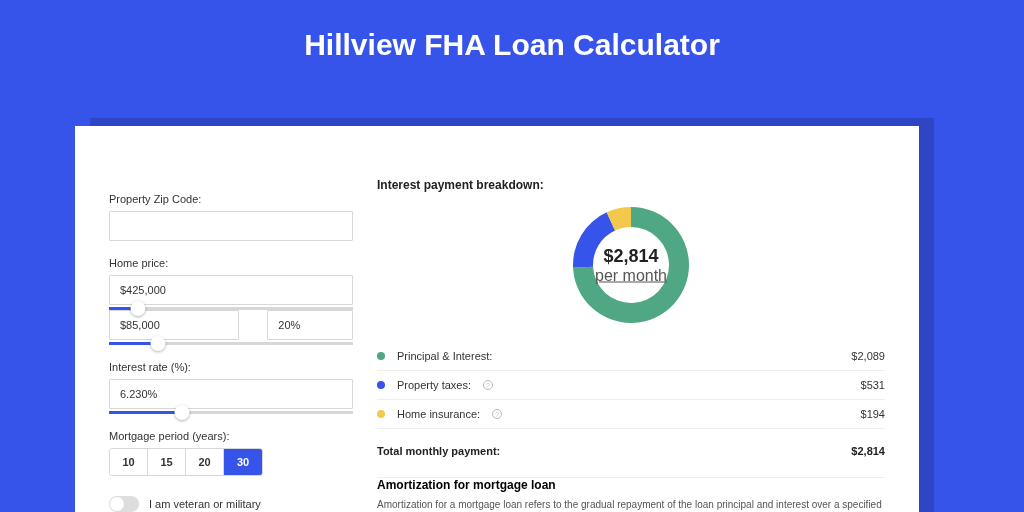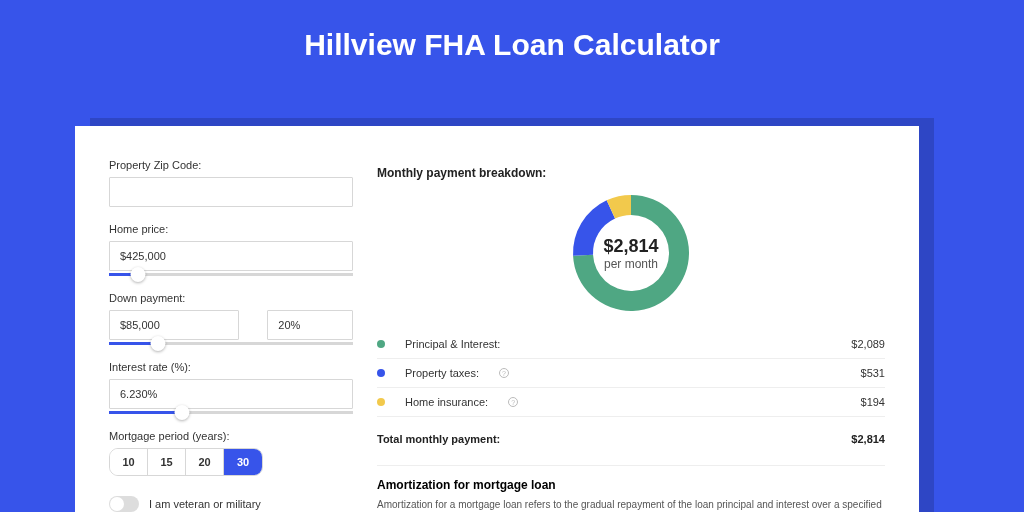--- a/index.html
+++ b/index.html
@@ -76,21 +76,21 @@
     width: 15px;
     height: 15px;
     border-radius: 50%;
     background: #fff;
     box-shadow: 0 1px 3px rgba(0,0,0,0.3);
     transform: translateX(-50%);
   }
   .dual-row { display: flex; gap: 28px; }
   .dual-row .text-input:first-child { flex: 1.7; }
   .dual-row .text-input:last-child { flex: 1; }
-  .period-group { display: flex; gap: 0; border: 1px solid #d7d7d7; border-radius: 9px; overflow: hidden; width: fit-content; }
+  .period-group { display: flex; gap: 0; border: 1px solid #d7d7d7; border-radius: 3px; overflow: hidden; width: fit-content; }
   .period-btn {
     width: 38px;
     height: 26px;
     font-size: 11px;
     font-weight: 600;
     color: #333;
     background: #fff;
     border: none;
     border-right: 1px solid #d7d7d7;
     cursor: pointer;
@@ -129,32 +129,32 @@
     position: relative;
   }
   .donut-center {
     position: absolute;
     top: 50%;
     left: 50%;
     transform: translate(-50%, -50%);
     text-align: center;
   }
   .donut-total { font-size: 18px; font-weight: 700; color: #222; }
-  .donut-sub { font-size: 12px; color: #555; }
+  .donut-sub { font-size: 16px; color: #555; text-decoration: underline; }
   .legend-row {
     display: flex;
     align-items: center;
     justify-content: space-between;
     padding: 8px 0;
     border-top: 1px solid #eee;
     font-size: 11px;
     color: #333;
   }
   .legend-row:first-of-type { border-top: none; }
-  .legend-left { display: flex; align-items: center; gap: 20px; }
+  .legend-left { display: flex; align-items: center; gap: 12px; }
   .dot { width: 8px; height: 8px; border-radius: 50%; }
   .info-icon {
     width: 10px; height: 10px;
     border: 1px solid #bbb;
     border-radius: 50%;
     font-size: 7px;
     line-height: 9px;
     text-align: center;
     color: #bbb;
   }
@@ -164,21 +164,20 @@
     justify-content: space-between;
     padding: 16px 0;
     border-top: 1px solid #eee;
     font-size: 11px;
     font-weight: 700;
     color: #222;
   }
   .amort-title {
     font-size: 12px;
     font-weight: 700;
-    padding-top: 12px;
     margin-top: 4px;
     border-top: 1px solid #eee;
     margin-bottom: 6px;
   }
   .amort-text { font-size: 10px; color: #555; line-height: 1.4; }
 </style>
 </head>
 <body>
 
 <h1 class="page-title">Hillview FHA Loan Calculator</h1>
@@ -190,21 +189,20 @@
     <label class="field-label">Property Zip Code:</label>
     <input class="text-input" value="" style="">
 
     <label class="field-label">Home price:</label>
     <input class="text-input" value="$425,000" style="">
     <div class="slider-track">
       <div class="slider-fill" style="width:12%"></div>
       <div class="slider-thumb" style="left:12%"></div>
     </div>
 
-    <label class="field-label">Down payment:</label>
     <div class="dual-row">
       <input class="text-input" value="$85,000" style="">
       <input class="text-input" value="20%" style="">
     </div>
     <div class="slider-track">
       <div class="slider-fill" style="width:20%"></div>
       <div class="slider-thumb" style="left:20%"></div>
     </div>
 
     <label class="field-label">Interest rate (%):</label>
@@ -224,21 +222,21 @@
 
     <div class="toggle-row">
       <div class="toggle">
         <div class="toggle-knob"></div>
       </div>
       <span class="toggle-label">I am veteran or military</span>
     </div>
   </div>
 
   <div class="right-col">
-    <div class="section-title">Monthly payment breakdown:</div>
+    <div class="section-title">Interest payment breakdown:</div>
 
     <div class="donut-wrap">
       <svg id="donut-svg" width="126" height="126" viewBox="0 0 126 126">
           <path d="M 63 5 A 58 58 0 1 1 5.066819475413141 65.78327043343424 L 25.043778276994814 64.82352200811209 A 38 38 0 1 0 63 25 Z" fill="#4fa783"></path>
           <path d="M 5.066819475413141 65.78327043343424 A 58 58 0 0 1 38.6545382468873 10.356876118264722 L 47.04952505830547 28.50967745679413 A 38 38 0 0 0 25.043778276994814 64.82352200811209 Z" fill="#3754ea"></path>
           <path d="M 38.6545382468873 10.356876118264722 A 58 58 0 0 1 63.00000000000004 5 L 63.00000000000003 25 A 38 38 0 0 0 47.04952505830547 28.50967745679413 Z" fill="#f2c94c"></path>
         </svg>
       <div class="donut-center">
         <div class="donut-total">$2,814</div>
         <div class="donut-sub">per month</div>

